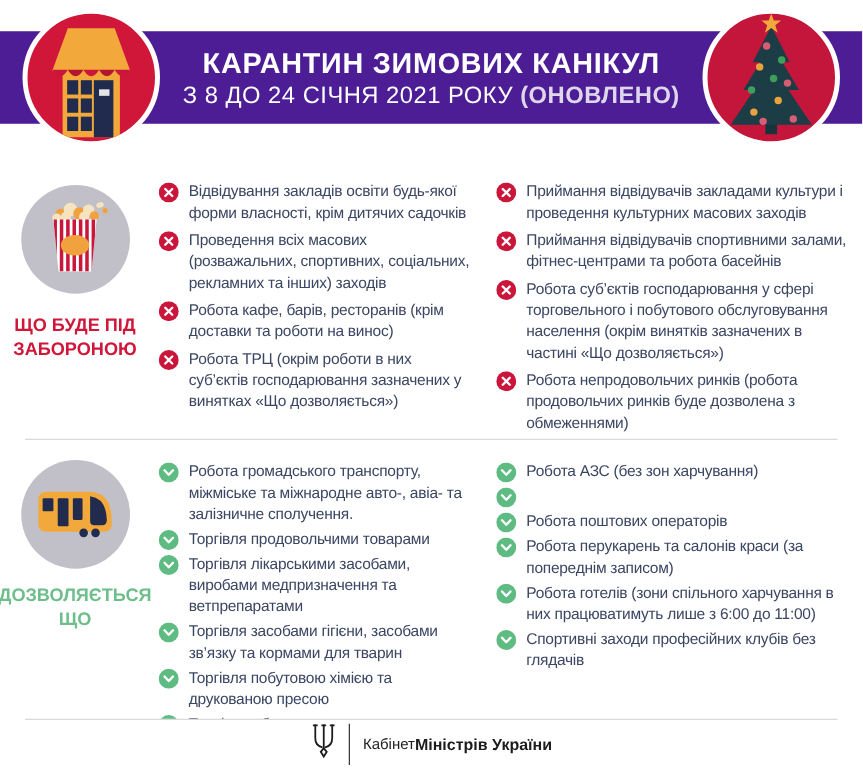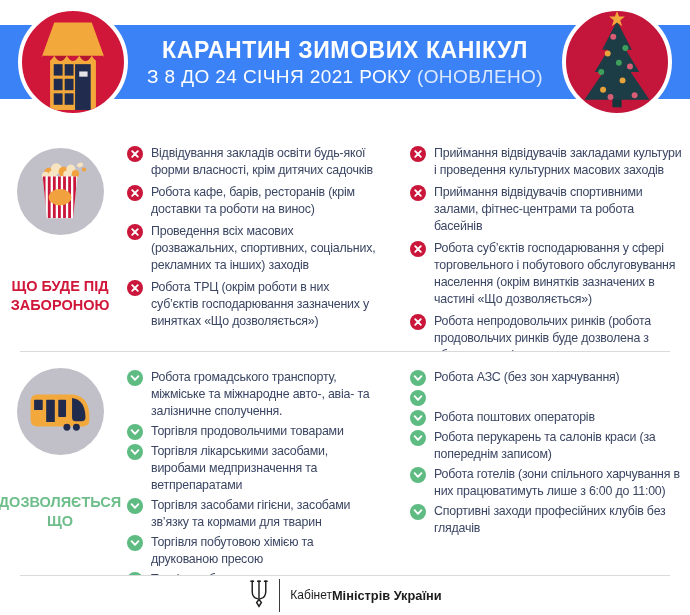--- a/index.html
+++ b/index.html
@@ -3,48 +3,48 @@
 <meta charset="utf-8">
 <style>
   html,body{margin:0;padding:0;background:#fff;}
   .page{
     position:relative;width:690px;height:615px;background:#ffffff;overflow:hidden;
     font-family:"Liberation Sans",sans-serif;color:#3B4663;
   }
   
   .banner-area{position:relative;height:123px;}
   .banner{
-    position:absolute;top:25px;left:0;right:0;height:74px;background:#3b82f6;
+    position:absolute;top:25px;left:0;right:0;height:74px;background:#4c1d95;
     display:flex;flex-direction:column;align-items:center;justify-content:center;
   }
   .banner-title{color:#fff;font-weight:bold;font-size:23px;letter-spacing:.6px;line-height:26px;}
   .banner-subtitle{color:#fff;font-size:19px;letter-spacing:.4px;margin-top:3px;line-height:22px;}
-  .banner-subtitle .note{opacity:.82;font-weight:normal;}
+  .banner-subtitle .note{opacity:.82;font-weight:bold;}
   .hero-circle{
     position:absolute;top:7px;width:110px;height:110px;border-radius:50%;
     border:4px solid #ffffff;box-sizing:border-box;overflow:hidden;
     display:flex;align-items:center;justify-content:center;
   }
   .hero-circle.left{left:18px;background:#D0173A;}
   .hero-circle.right{right:18px;background:#C4163A;}
   
   .block{display:flex;overflow:hidden;}
   .block.prohibited{height:228px;}
   .block.allowed{height:223px;}
-  .side{width:120px;flex:none;display:flex;flex-direction:column;align-items:center;gap:25px;}
+  .side{width:120px;flex:none;display:flex;flex-direction:column;align-items:center;}
   .side-circle{
     width:87px;height:87px;border-radius:50%;background:#C1C0C8;flex:none;
     display:flex;align-items:center;justify-content:center;overflow:hidden;
   }
   .prohibited .side-circle{margin-top:25px;}
   .allowed .side-circle{margin-top:16px;}
   .side-label{text-align:center;font-weight:bold;font-size:14.5px;line-height:19px;letter-spacing:0;}
   .prohibited .side-label{color:#D0173A;margin-top:17px;}
   .allowed .side-label{color:#6EBE8B;margin-top:13px;}
-  .cols{flex:1;display:grid;grid-template-columns:250px 1fr;column-gap:33px;padding:0 8px 0 7px;}
+  .cols{flex:1;display:grid;grid-template-columns:250px 1fr;column-gap:20px;padding:0 8px 0 7px;}
   .prohibited .cols{padding-top:22px;}
   .allowed .cols{padding-top:17px;}
   .col{display:flex;flex-direction:column;min-width:0;}
   .prohibited .col{gap:5px;}
   .allowed .col{gap:3px;}
   .item{display:flex;align-items:flex-start;gap:8px;}
   .item .mark{flex:none;width:16px;height:16px;margin-top:1px;}
   .item-text{font-size:12.4px;line-height:17px;letter-spacing:-.2px;color:#3B4663;}
   .divider{border:none;border-top:1px solid #DADADA;margin:0 20px;height:0;}
   
@@ -160,28 +160,28 @@
                 <circle cx="8" cy="8" r="8" fill="#C9163A"></circle>
                 <path d="M5.2,5.2 L10.8,10.8 M10.8,5.2 L5.2,10.8" stroke="#fff" stroke-width="1.9" stroke-linecap="round"></path>
               </svg></span>
           <span class="item-text">Відвідування закладів освіти будь-якої форми власності, крім дитячих садочків</span>
         </div>
         <div class="item">
           <span class="mark"><svg width="16" height="16" viewBox="0 0 16 16">
                 <circle cx="8" cy="8" r="8" fill="#C9163A"></circle>
                 <path d="M5.2,5.2 L10.8,10.8 M10.8,5.2 L5.2,10.8" stroke="#fff" stroke-width="1.9" stroke-linecap="round"></path>
               </svg></span>
+          <span class="item-text">Проведення всіх масових (розважальних, спортивних, соціальних, рекламних та інших) заходів</span>
+        </div>
+        <div class="item">
+          <span class="mark"><svg width="16" height="16" viewBox="0 0 16 16">
+                <circle cx="8" cy="8" r="8" fill="#C9163A"></circle>
+                <path d="M5.2,5.2 L10.8,10.8 M10.8,5.2 L5.2,10.8" stroke="#fff" stroke-width="1.9" stroke-linecap="round"></path>
+              </svg></span>
           <span class="item-text">Робота кафе, барів, ресторанів (крім доставки та роботи на винос)</span>
-        </div>
-        <div class="item">
-          <span class="mark"><svg width="16" height="16" viewBox="0 0 16 16">
-                <circle cx="8" cy="8" r="8" fill="#C9163A"></circle>
-                <path d="M5.2,5.2 L10.8,10.8 M10.8,5.2 L5.2,10.8" stroke="#fff" stroke-width="1.9" stroke-linecap="round"></path>
-              </svg></span>
-          <span class="item-text">Проведення всіх масових (розважальних, спортивних, соціальних, рекламних та інших) заходів</span>
         </div>
         <div class="item">
           <span class="mark"><svg width="16" height="16" viewBox="0 0 16 16">
                 <circle cx="8" cy="8" r="8" fill="#C9163A"></circle>
                 <path d="M5.2,5.2 L10.8,10.8 M10.8,5.2 L5.2,10.8" stroke="#fff" stroke-width="1.9" stroke-linecap="round"></path>
               </svg></span>
           <span class="item-text">Робота ТРЦ (окрім роботи в них суб’єктів господарювання зазначених у винятках «Що дозволяється»)</span>
         </div>
       </div>
       <div class="col">

